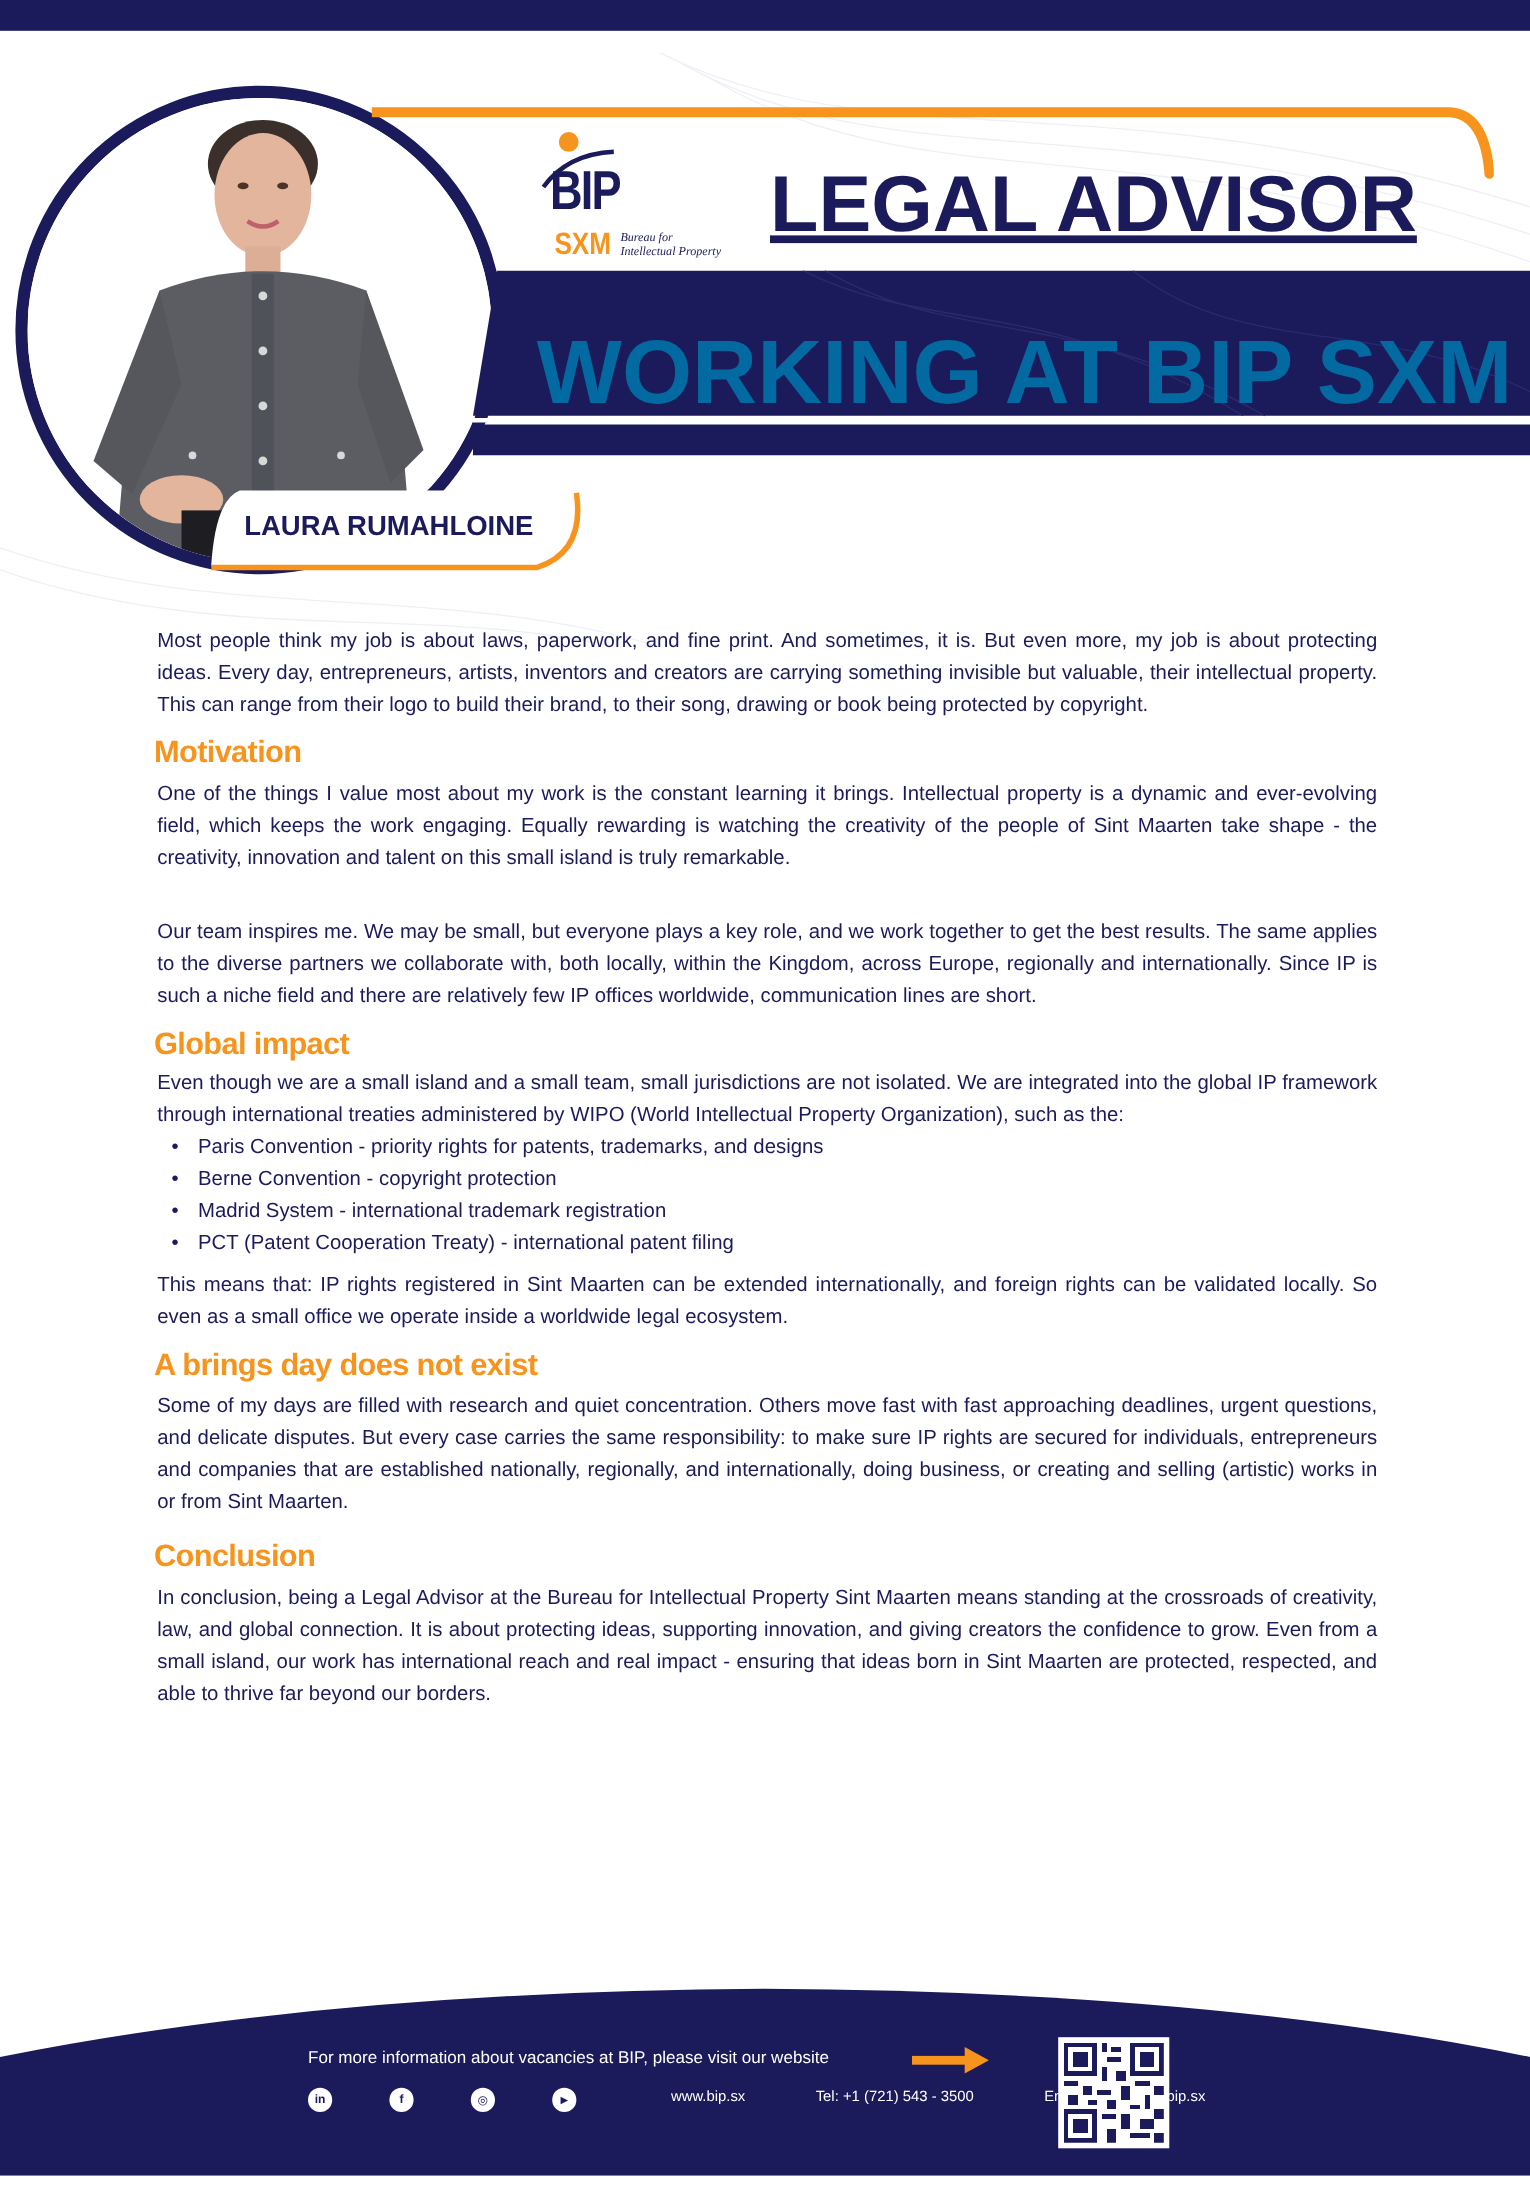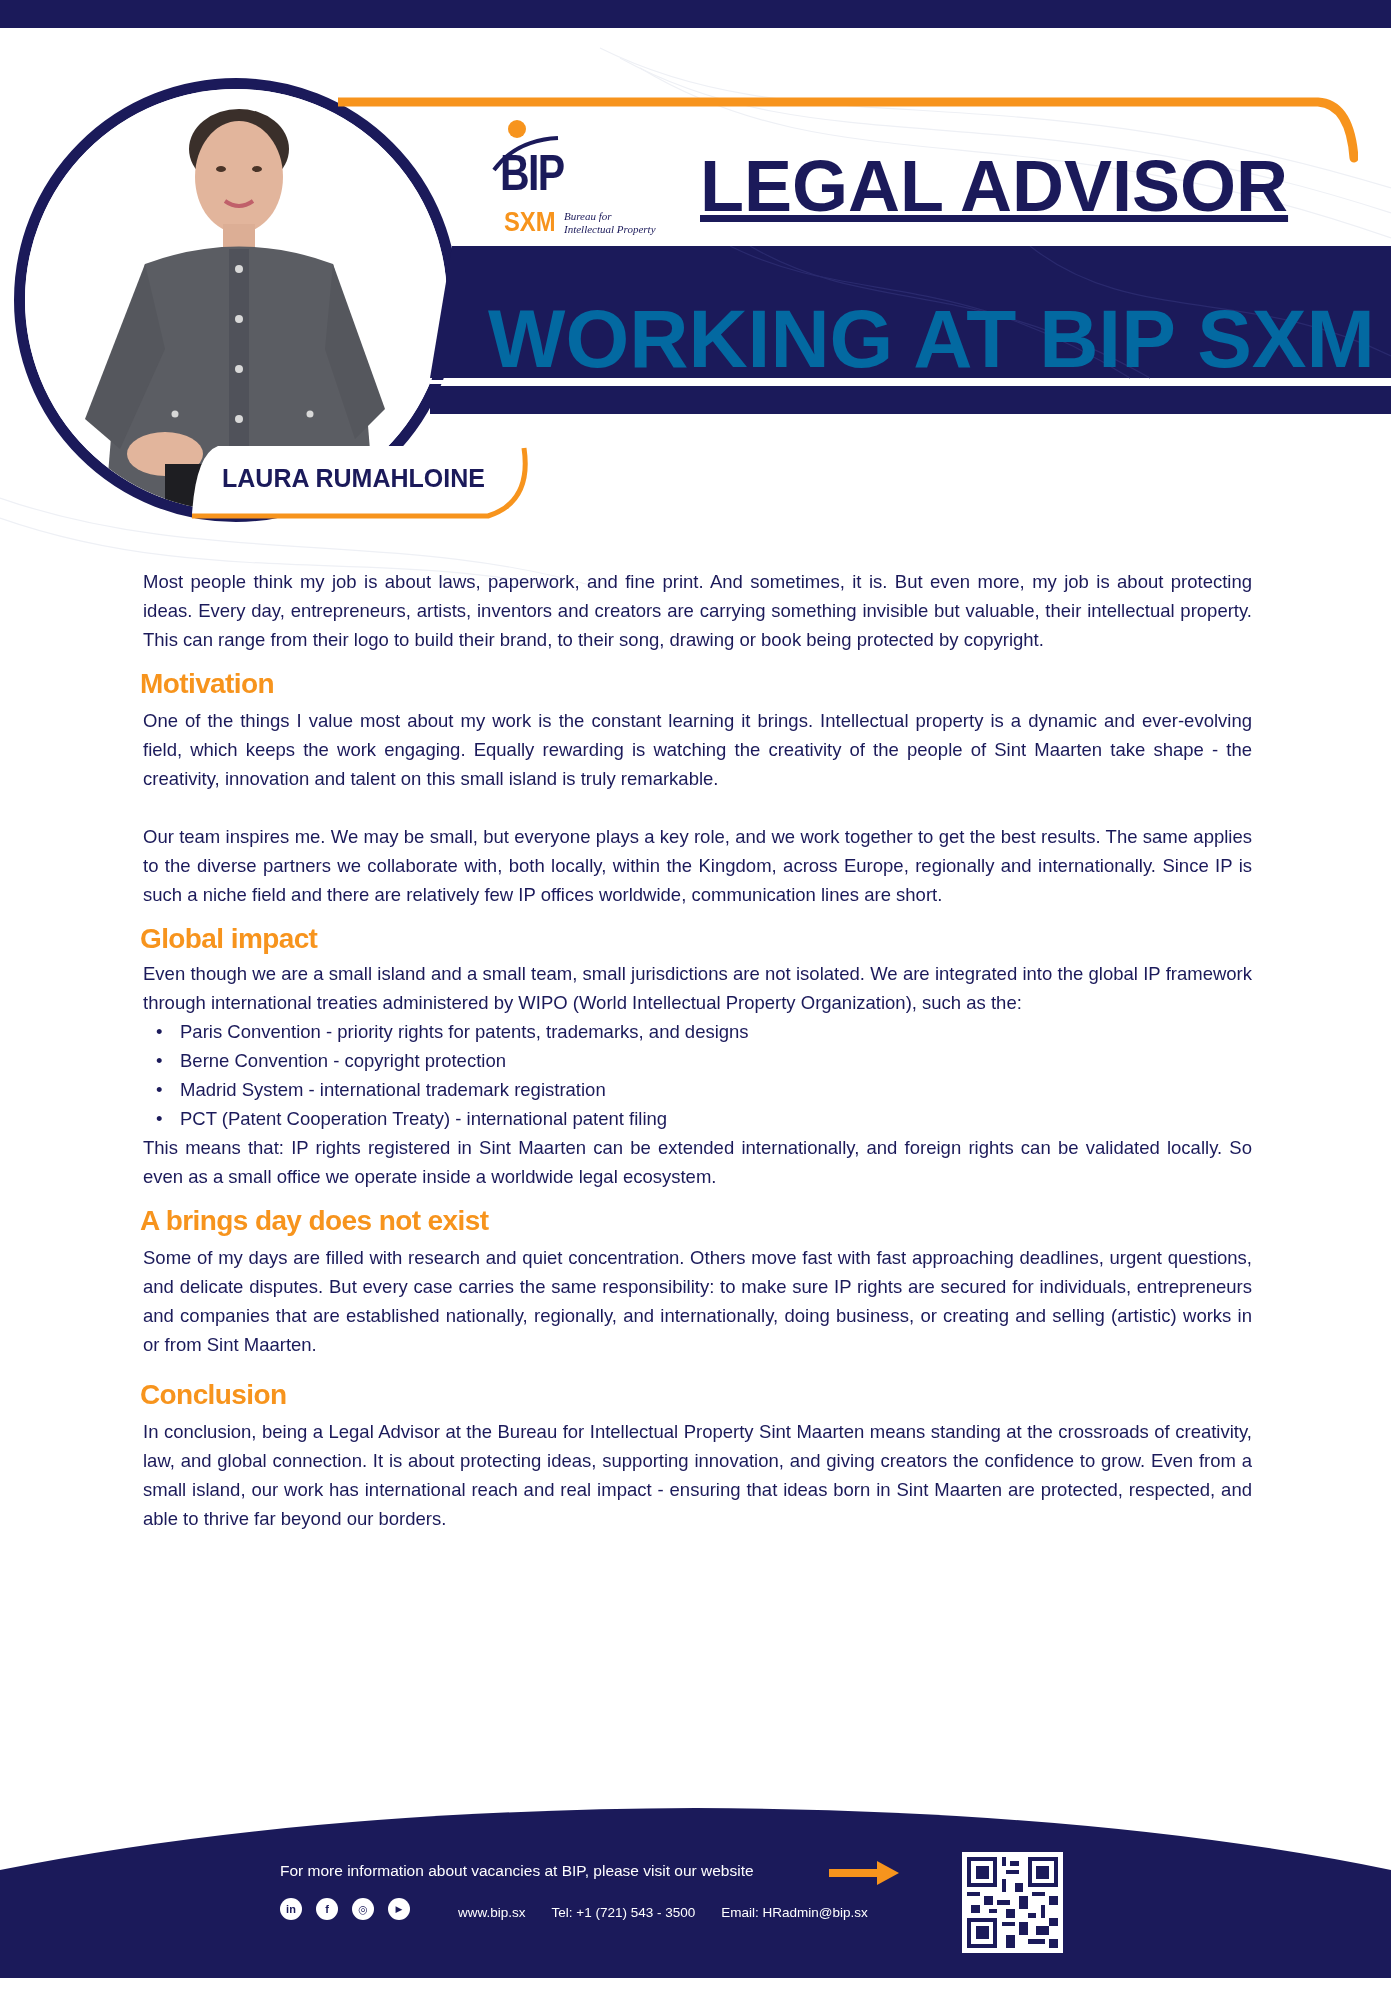--- a/index.html
+++ b/index.html
@@ -21,32 +21,32 @@
   .banner { position: absolute; left: 430px; top: 246px; width: 961px; height: 168px; }
   .banner-title { position: absolute; left: 488px; top: 298px; font-size: 82px; font-weight: 700; color: #0369a1; line-height: 1; letter-spacing: 0px; }
 
   .name-badge { position: absolute; left: 188px; top: 444px; width: 346px; height: 76px; }
   .name-text { position: absolute; left: 222px; top: 466px; font-size: 25px; font-weight: 700; color: #1b1a5a; line-height: 1; }
 
   
   .content { position: absolute; left: 140px; top: 563px; width: 1112px; }
   .h-main { font-size: 28px; font-weight: 700; color: #f7941d; line-height: 35px; letter-spacing: -0.3px; margin-left: 0px; }
   .h-sec { font-size: 28px; font-weight: 700; color: #f7941d; line-height: 36px; letter-spacing: -0.6px; }
-  .p { font-size: 18.5px; line-height: 29px; text-align: justify; color: #1b1a5a; margin-left: 3px; }
+  .p { font-size: 18.5px; line-height: 29px; text-align: justify; color: #1b1a5a; margin-left: 3px; margin-top: 10px; }
   .gap-s { height: 12px; }
   .gap-m { height: 29px; }
   .bullets { list-style: none; margin-left: 14px; }
   .bullets li { font-size: 18.5px; line-height: 29px; color: #1b1a5a; position: relative; padding-left: 26px; }
   .bullets li .dot { position: absolute; left: 2px; top: 0; }
 
   
   .footer-shape { position: absolute; left: 0; top: 1800px; width: 1391px; height: 178px; }
   .footer-line1 { position: absolute; left: 280px; top: 1862px; font-size: 15.5px; color: #ffffff; }
   .footer-arrow { position: absolute; left: 829px; top: 1860px; width: 70px; height: 26px; }
-  .footer-row2 { position: absolute; left: 280px; top: 1898px; display: flex; align-items: flex-end; }
+  .footer-row2 { position: absolute; left: 280px; top: 1898px; display: flex; align-items: flex-start; gap: 38px; }
   .social { width: 22px; height: 22px; border-radius: 50%; background: #ffffff; color: #1b1a5a; display: inline-flex; align-items: center; justify-content: center; margin-right: 14px; font-size: 11px; font-weight: 700; }
   .contact { font-size: 13.5px; color: #ffffff; margin-left: 34px; }
   .contact + .contact { margin-left: 26px; }
   .qr { position: absolute; left: 962px; top: 1852px; width: 101px; height: 101px; background: #ffffff; padding: 5px; }
 </style>
 </head>
 <body>
 
 <div class="top-bar"></div>
 

